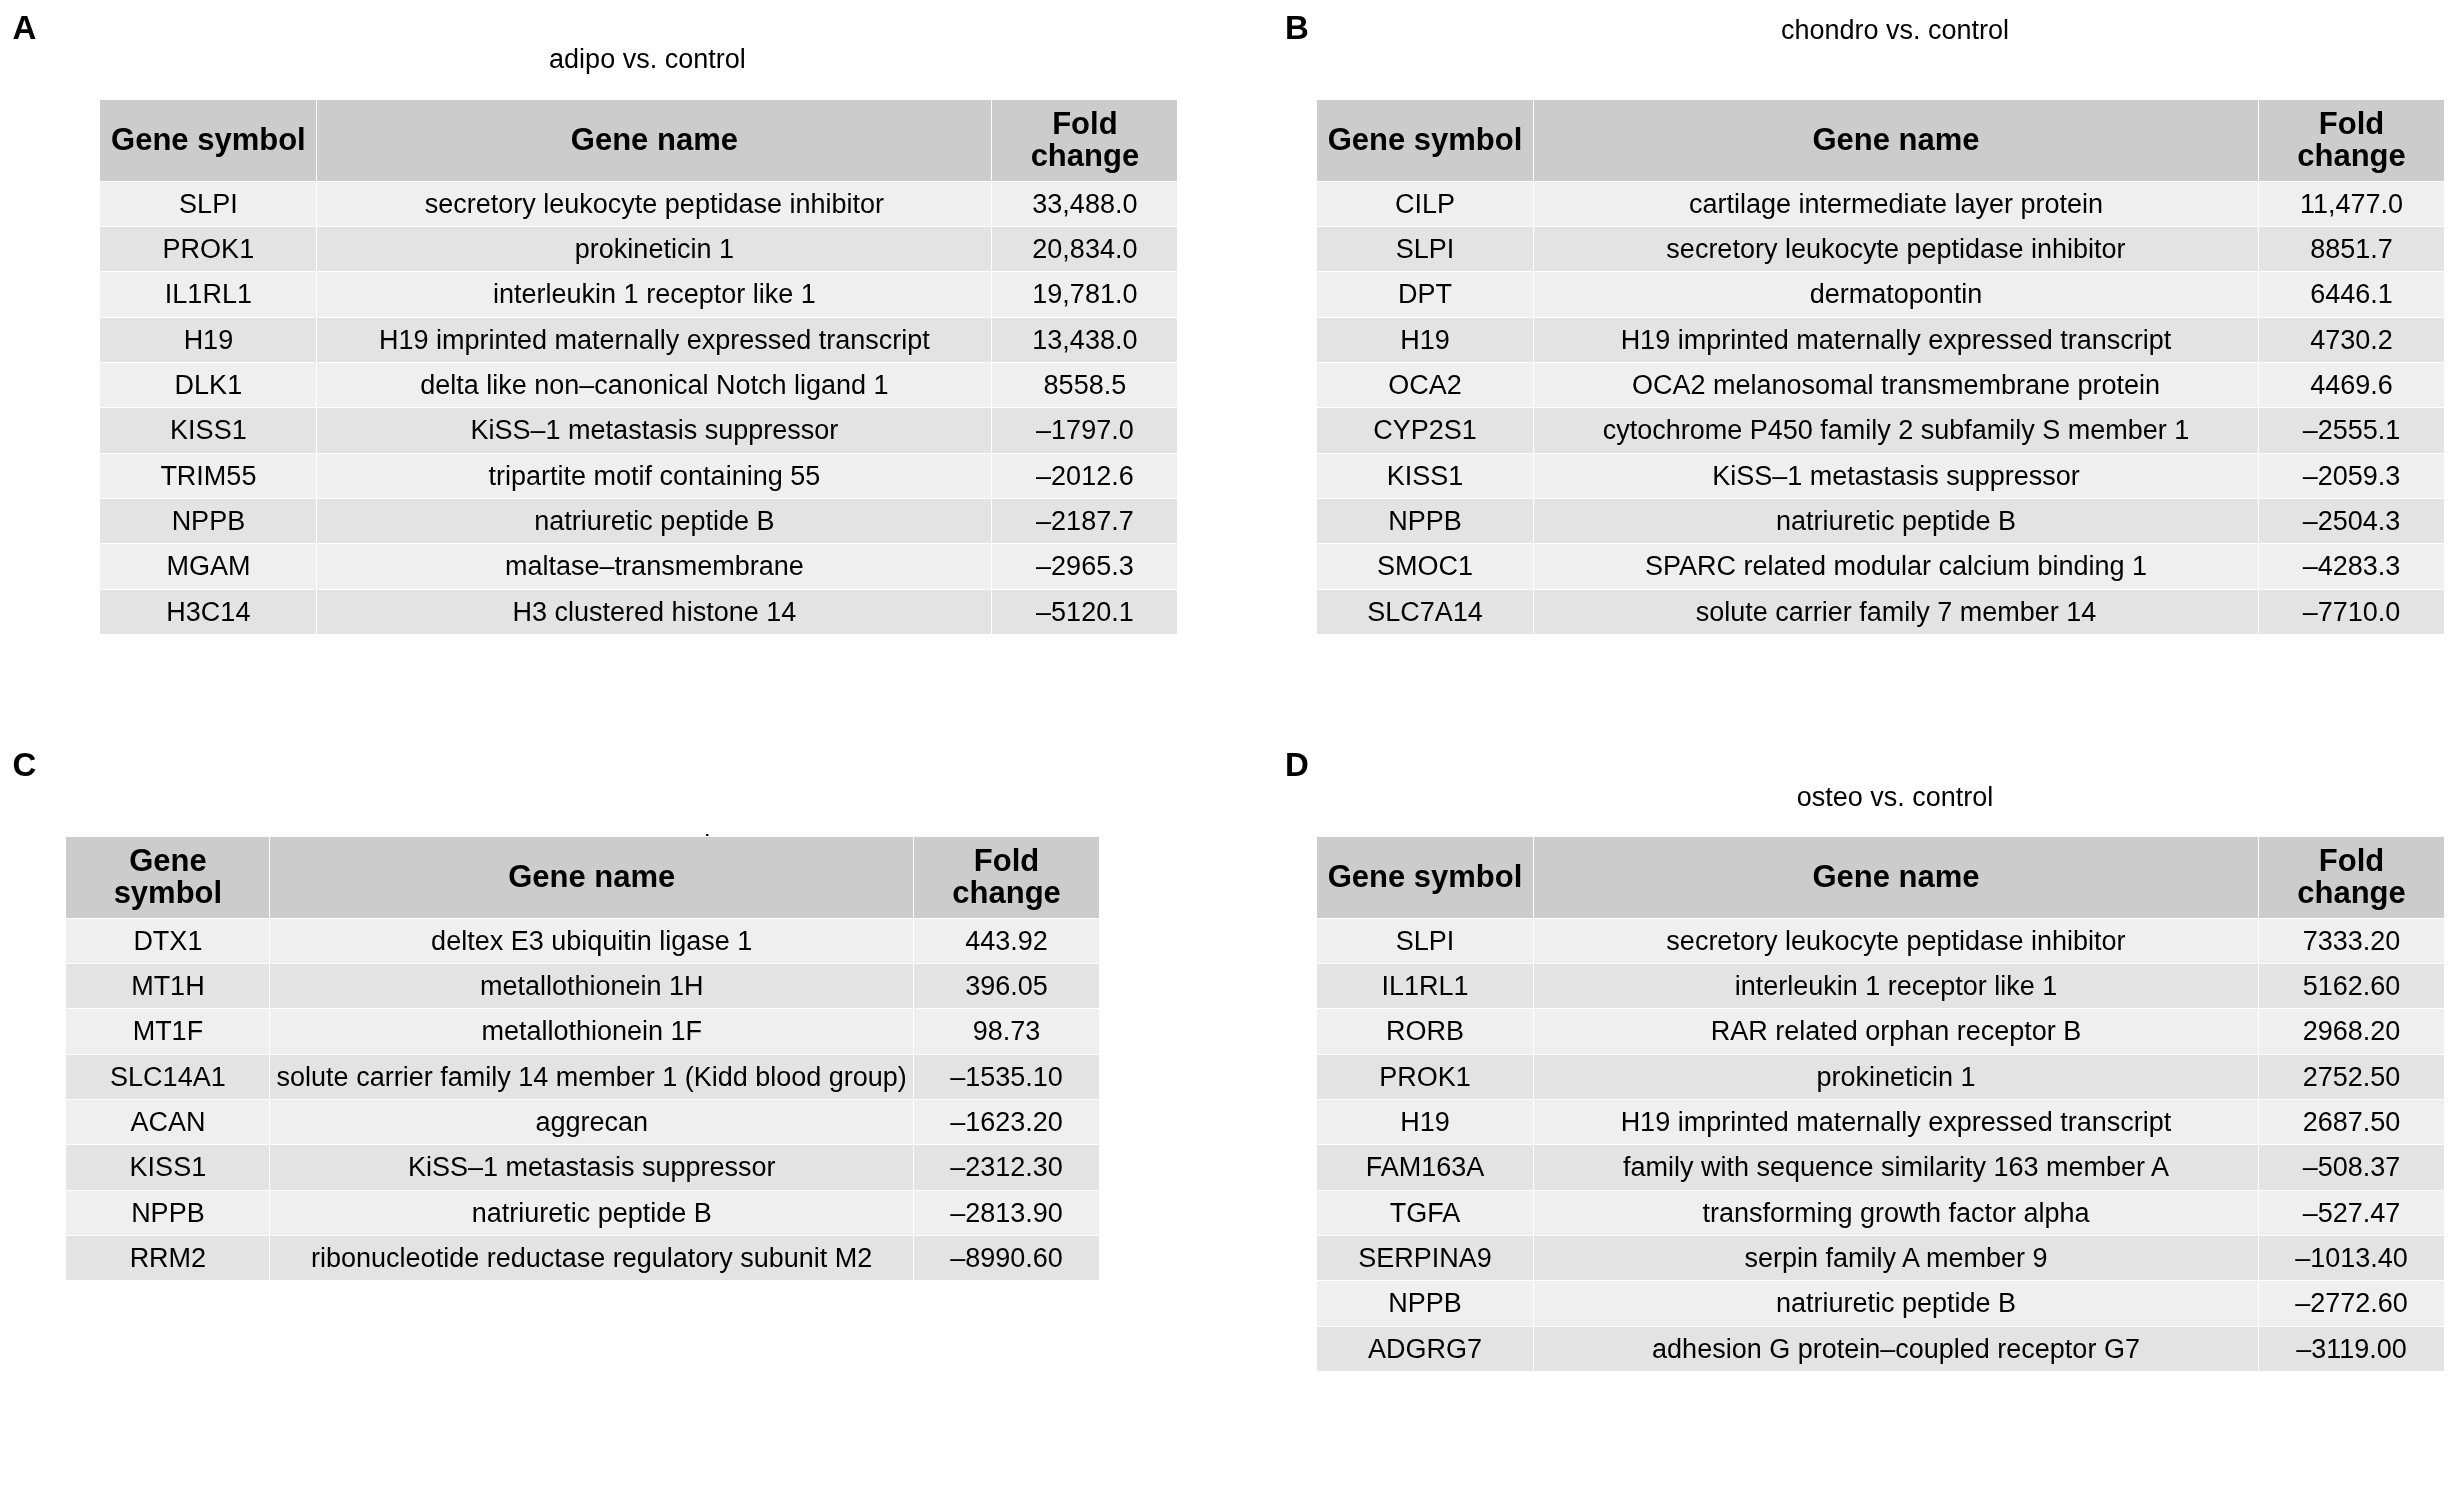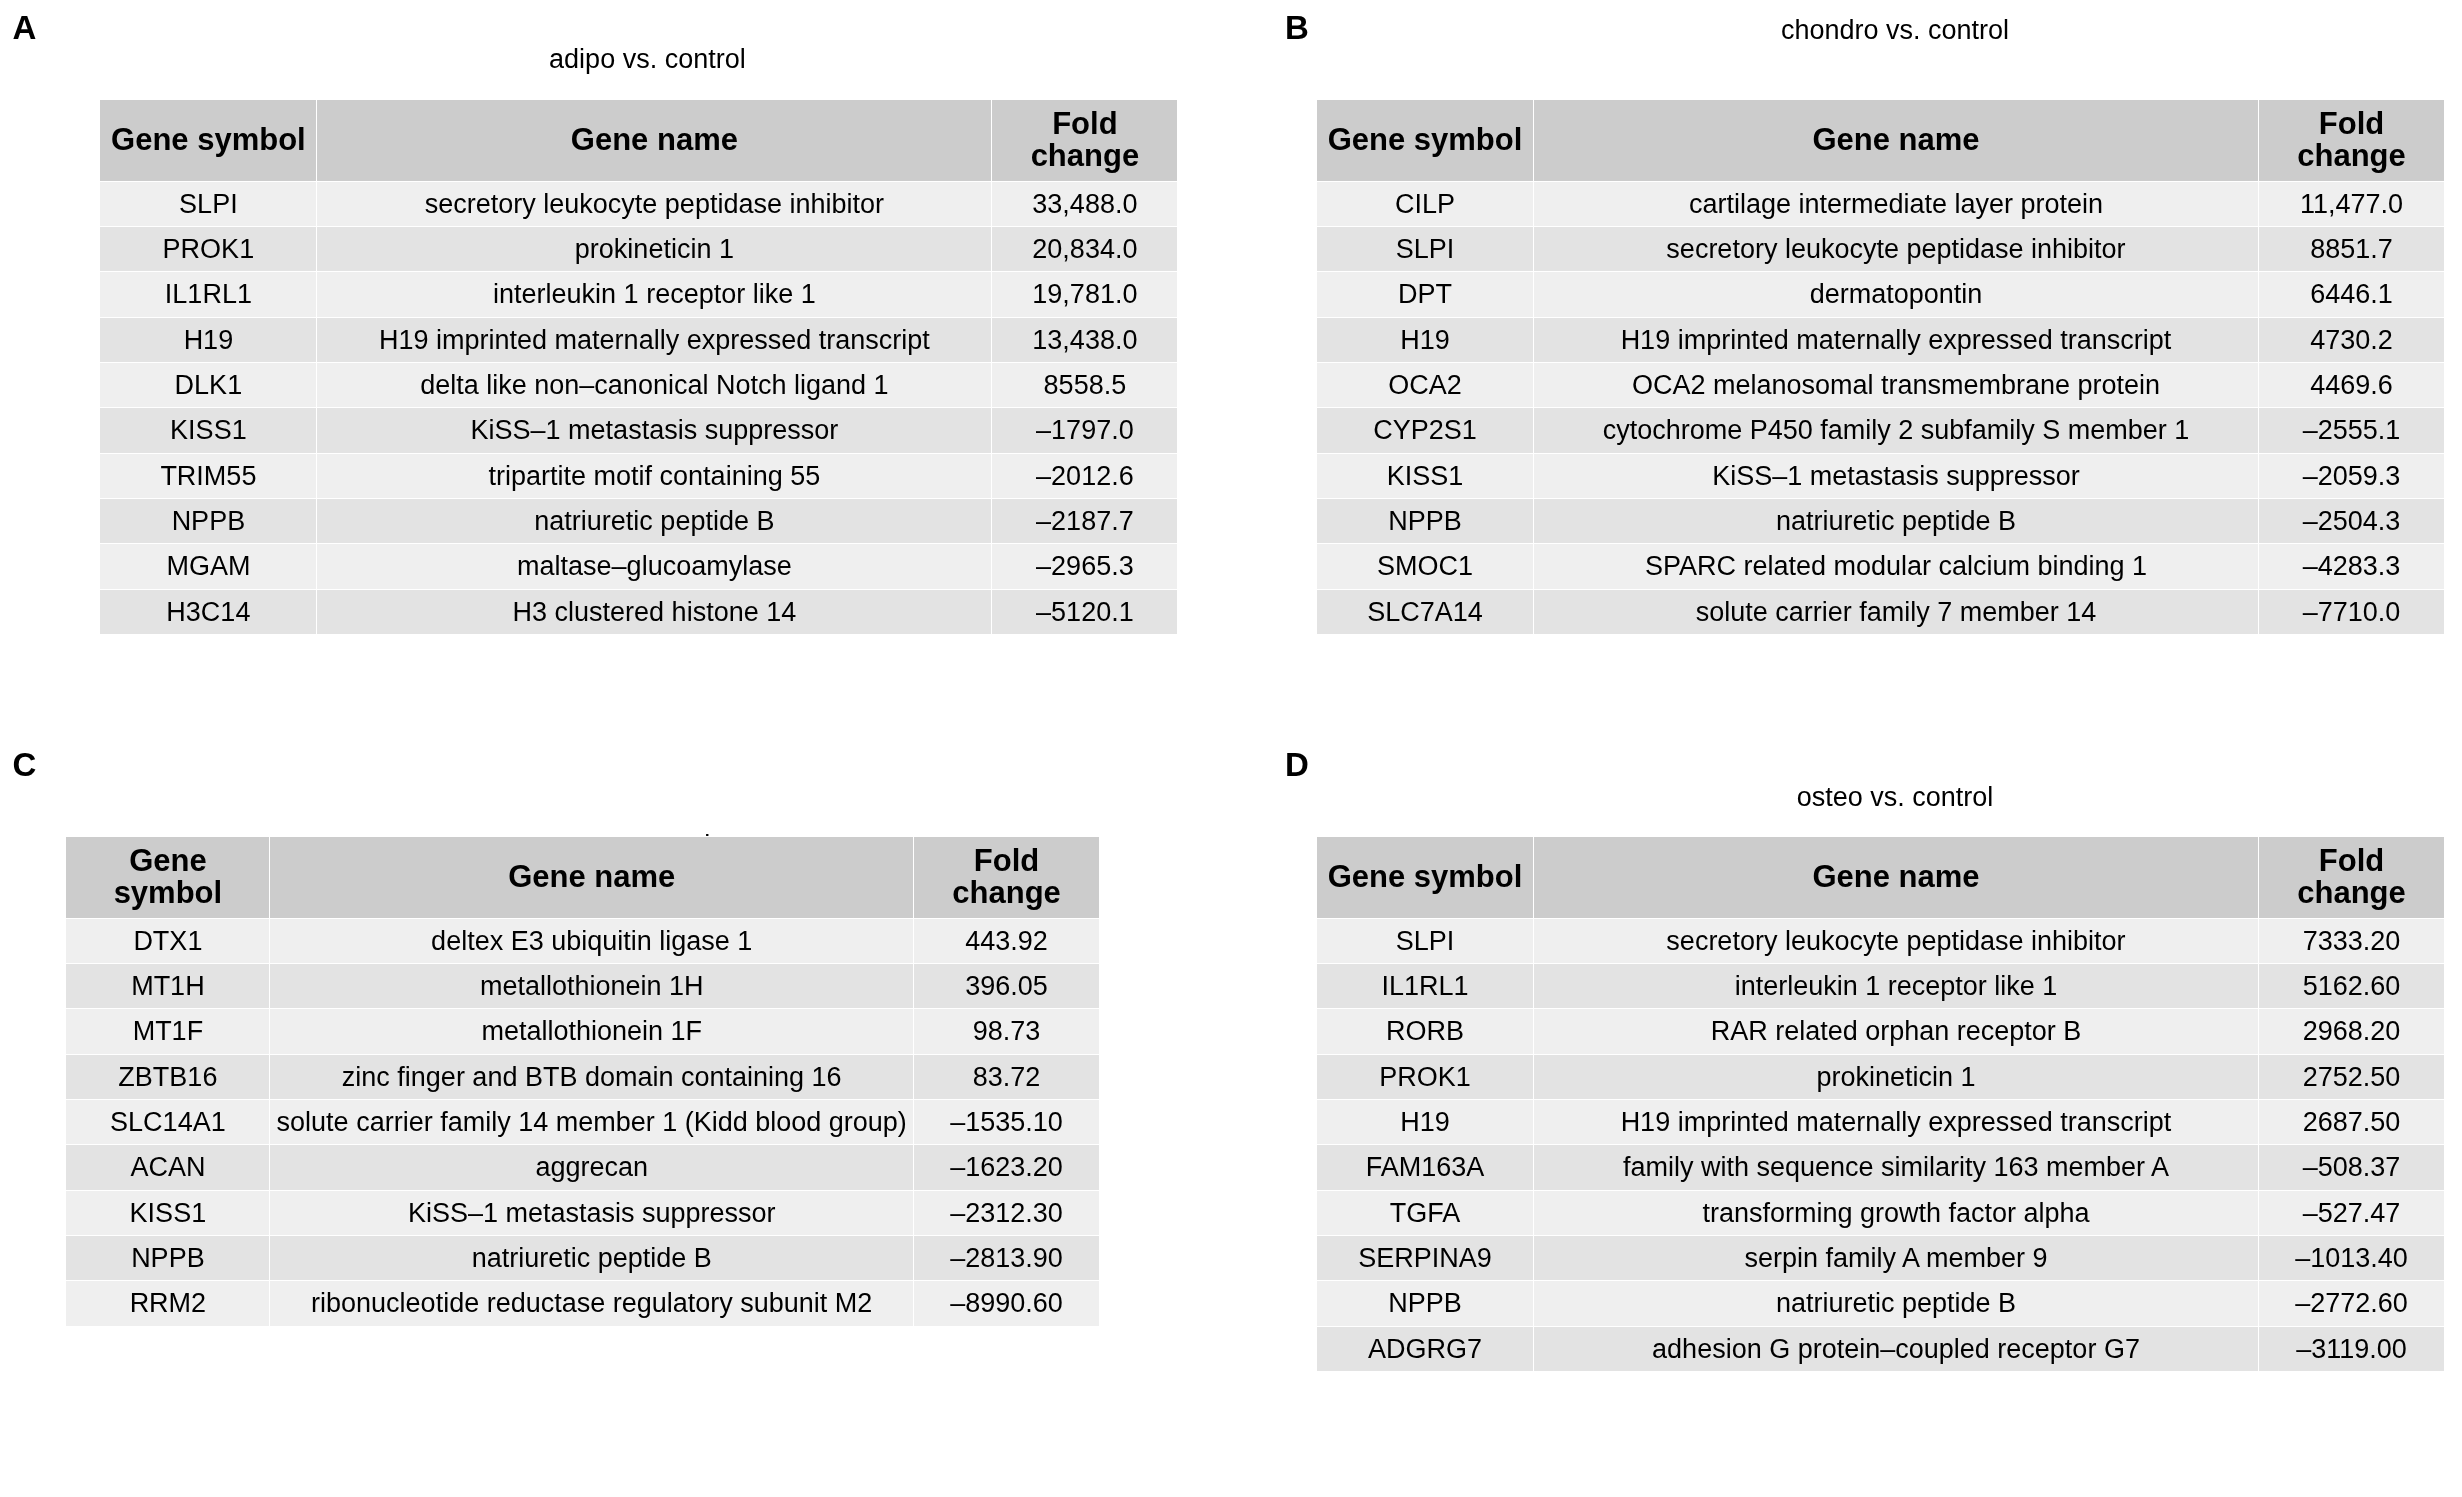--- a/index.html
+++ b/index.html
@@ -164,21 +164,21 @@
             <td>tripartite motif containing 55</td>
             <td class="fold">–2012.6</td>
           </tr>
           <tr>
             <td>NPPB</td>
             <td>natriuretic peptide B</td>
             <td class="fold">–2187.7</td>
           </tr>
           <tr>
             <td>MGAM</td>
-            <td>maltase–glucoamylase</td>
+            <td>maltase–transmembrane</td>
             <td class="fold">–2965.3</td>
           </tr>
           <tr>
             <td>H3C14</td>
             <td>H3 clustered histone 14</td>
             <td class="fold">–5120.1</td>
           </tr>
         </tbody>
       </table>
     </div>
@@ -284,25 +284,20 @@
             <td>MT1H</td>
             <td>metallothionein 1H</td>
             <td class="fold">396.05</td>
           </tr>
           <tr>
             <td>MT1F</td>
             <td>metallothionein 1F</td>
             <td class="fold">98.73</td>
           </tr>
           <tr>
-            <td>ZBTB16</td>
-            <td>zinc finger and BTB domain containing 16</td>
-            <td class="fold">83.72</td>
-          </tr>
-          <tr>
             <td>SLC14A1</td>
             <td>solute carrier family 14 member 1 (Kidd blood group)</td>
             <td class="fold">–1535.10</td>
           </tr>
           <tr>
             <td>ACAN</td>
             <td>aggrecan</td>
             <td class="fold">–1623.20</td>
           </tr>
           <tr>

